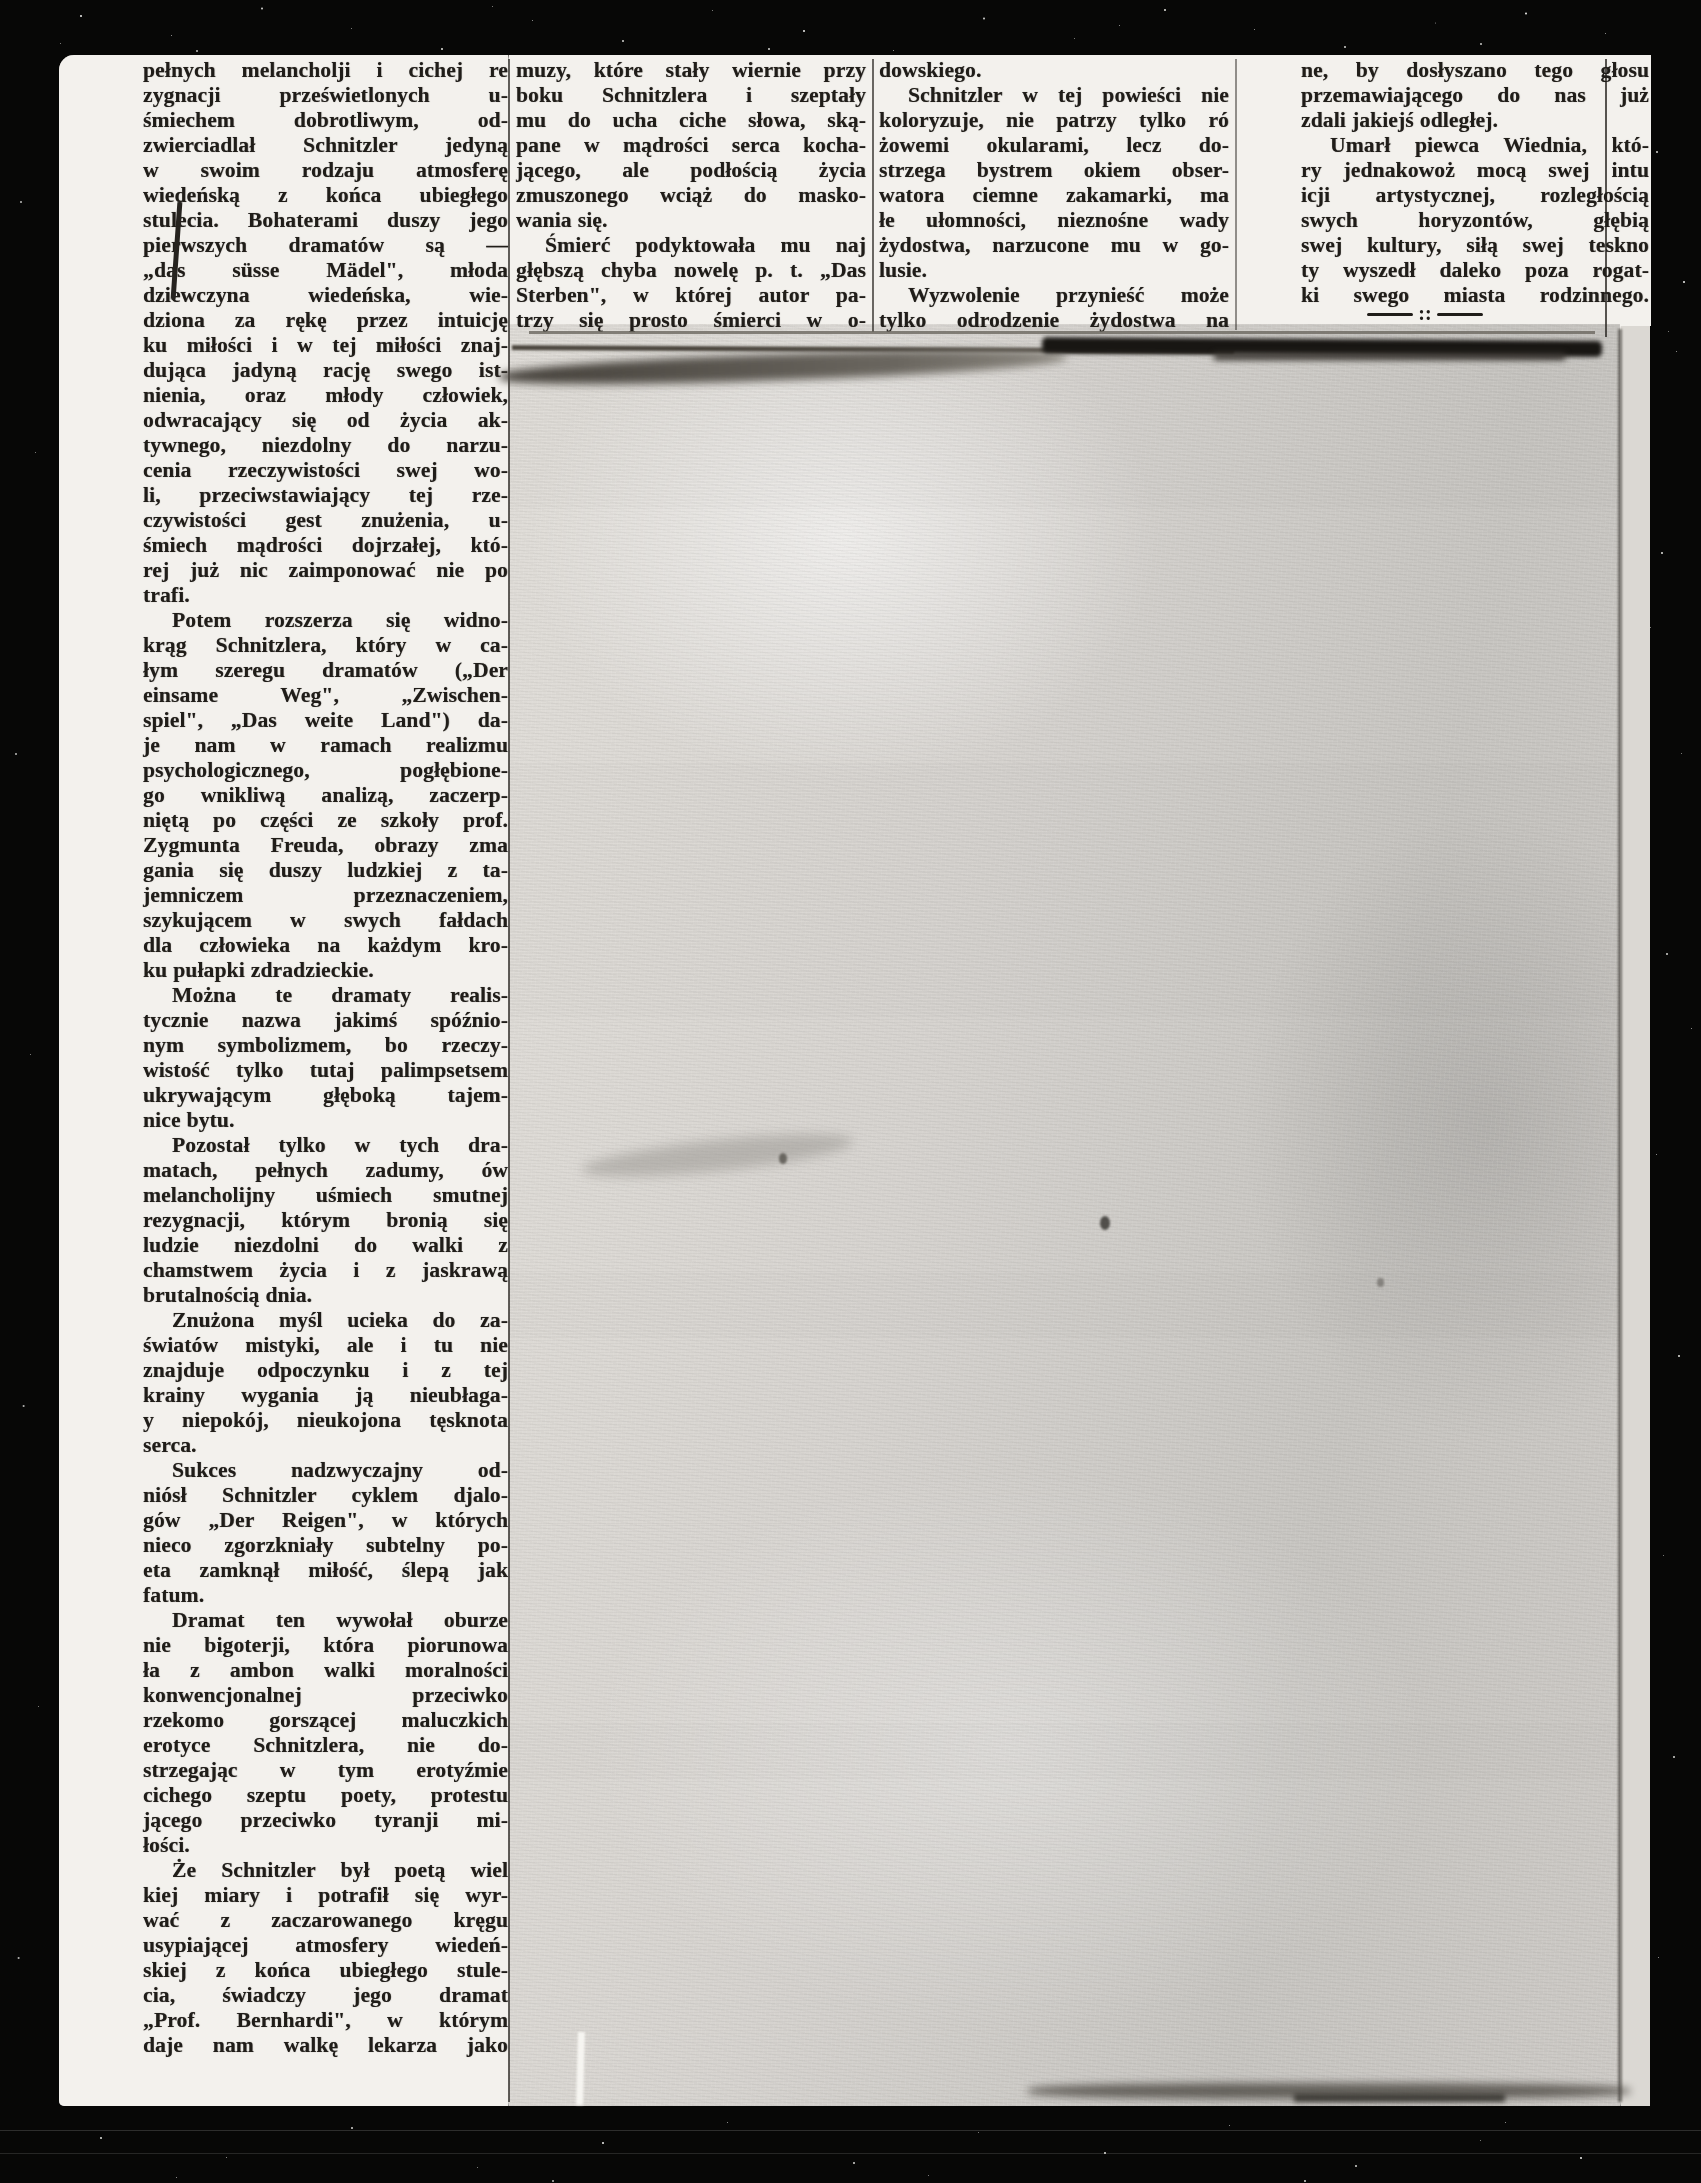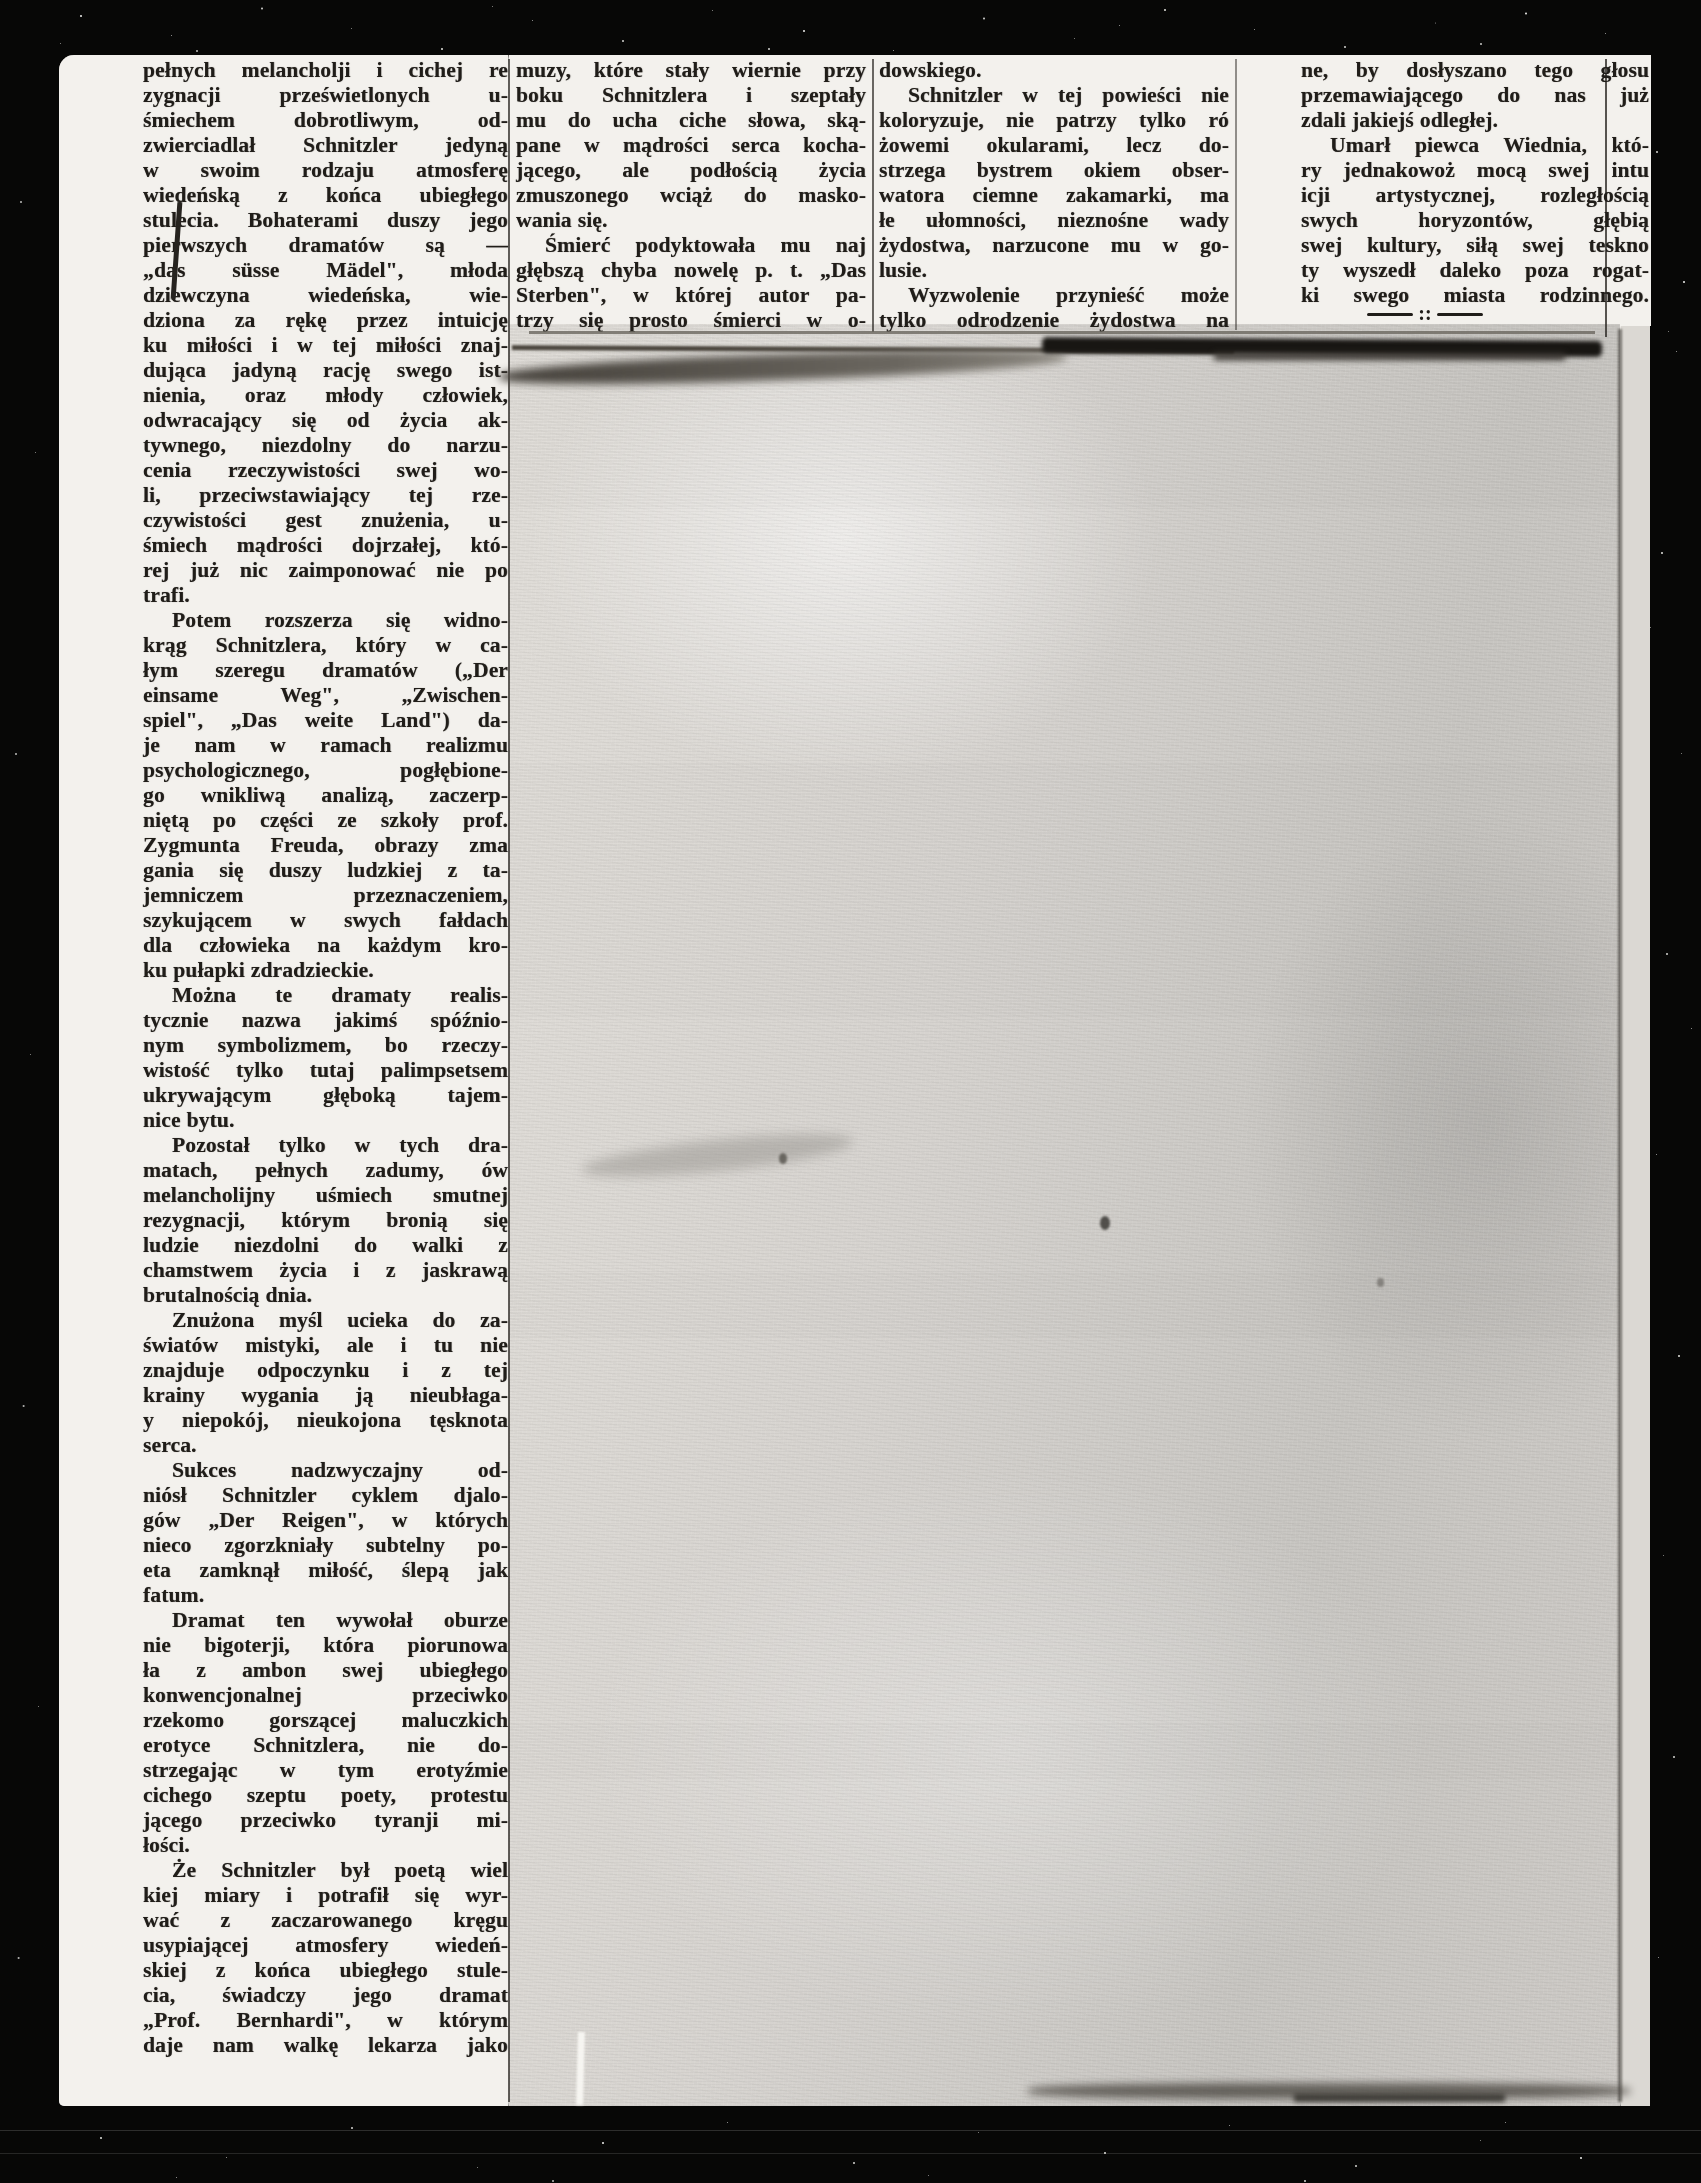--- a/index.html
+++ b/index.html
@@ -197,21 +197,21 @@
       <div class="ln">y niepokój, nieukojona tęsknota</div>
       <div class="ln end">serca.</div>
       <div class="ln ind">Sukces nadzwyczajny od-</div>
       <div class="ln">niósł Schnitzler cyklem djalo-</div>
       <div class="ln">gów „Der Reigen", w których</div>
       <div class="ln">nieco zgorzkniały subtelny po-</div>
       <div class="ln">eta zamknął miłość, ślepą jak</div>
       <div class="ln end">fatum.</div>
       <div class="ln ind">Dramat ten wywołał oburze</div>
       <div class="ln">nie bigoterji, która piorunowa</div>
-      <div class="ln">ła z ambon swej ubiegłego</div>
+      <div class="ln">ła z ambon walki moralności</div>
       <div class="ln">konwencjonalnej przeciwko</div>
       <div class="ln">rzekomo gorszącej maluczkich</div>
       <div class="ln">erotyce Schnitzlera, nie do-</div>
       <div class="ln">strzegając w tym erotyźmie</div>
       <div class="ln">cichego szeptu poety, protestu</div>
       <div class="ln">jącego przeciwko tyranji mi-</div>
       <div class="ln end">łości.</div>
       <div class="ln ind">Że Schnitzler był poetą wiel</div>
       <div class="ln">kiej miary i potrafił się wyr-</div>
       <div class="ln">wać z zaczarowanego kręgu</div>

